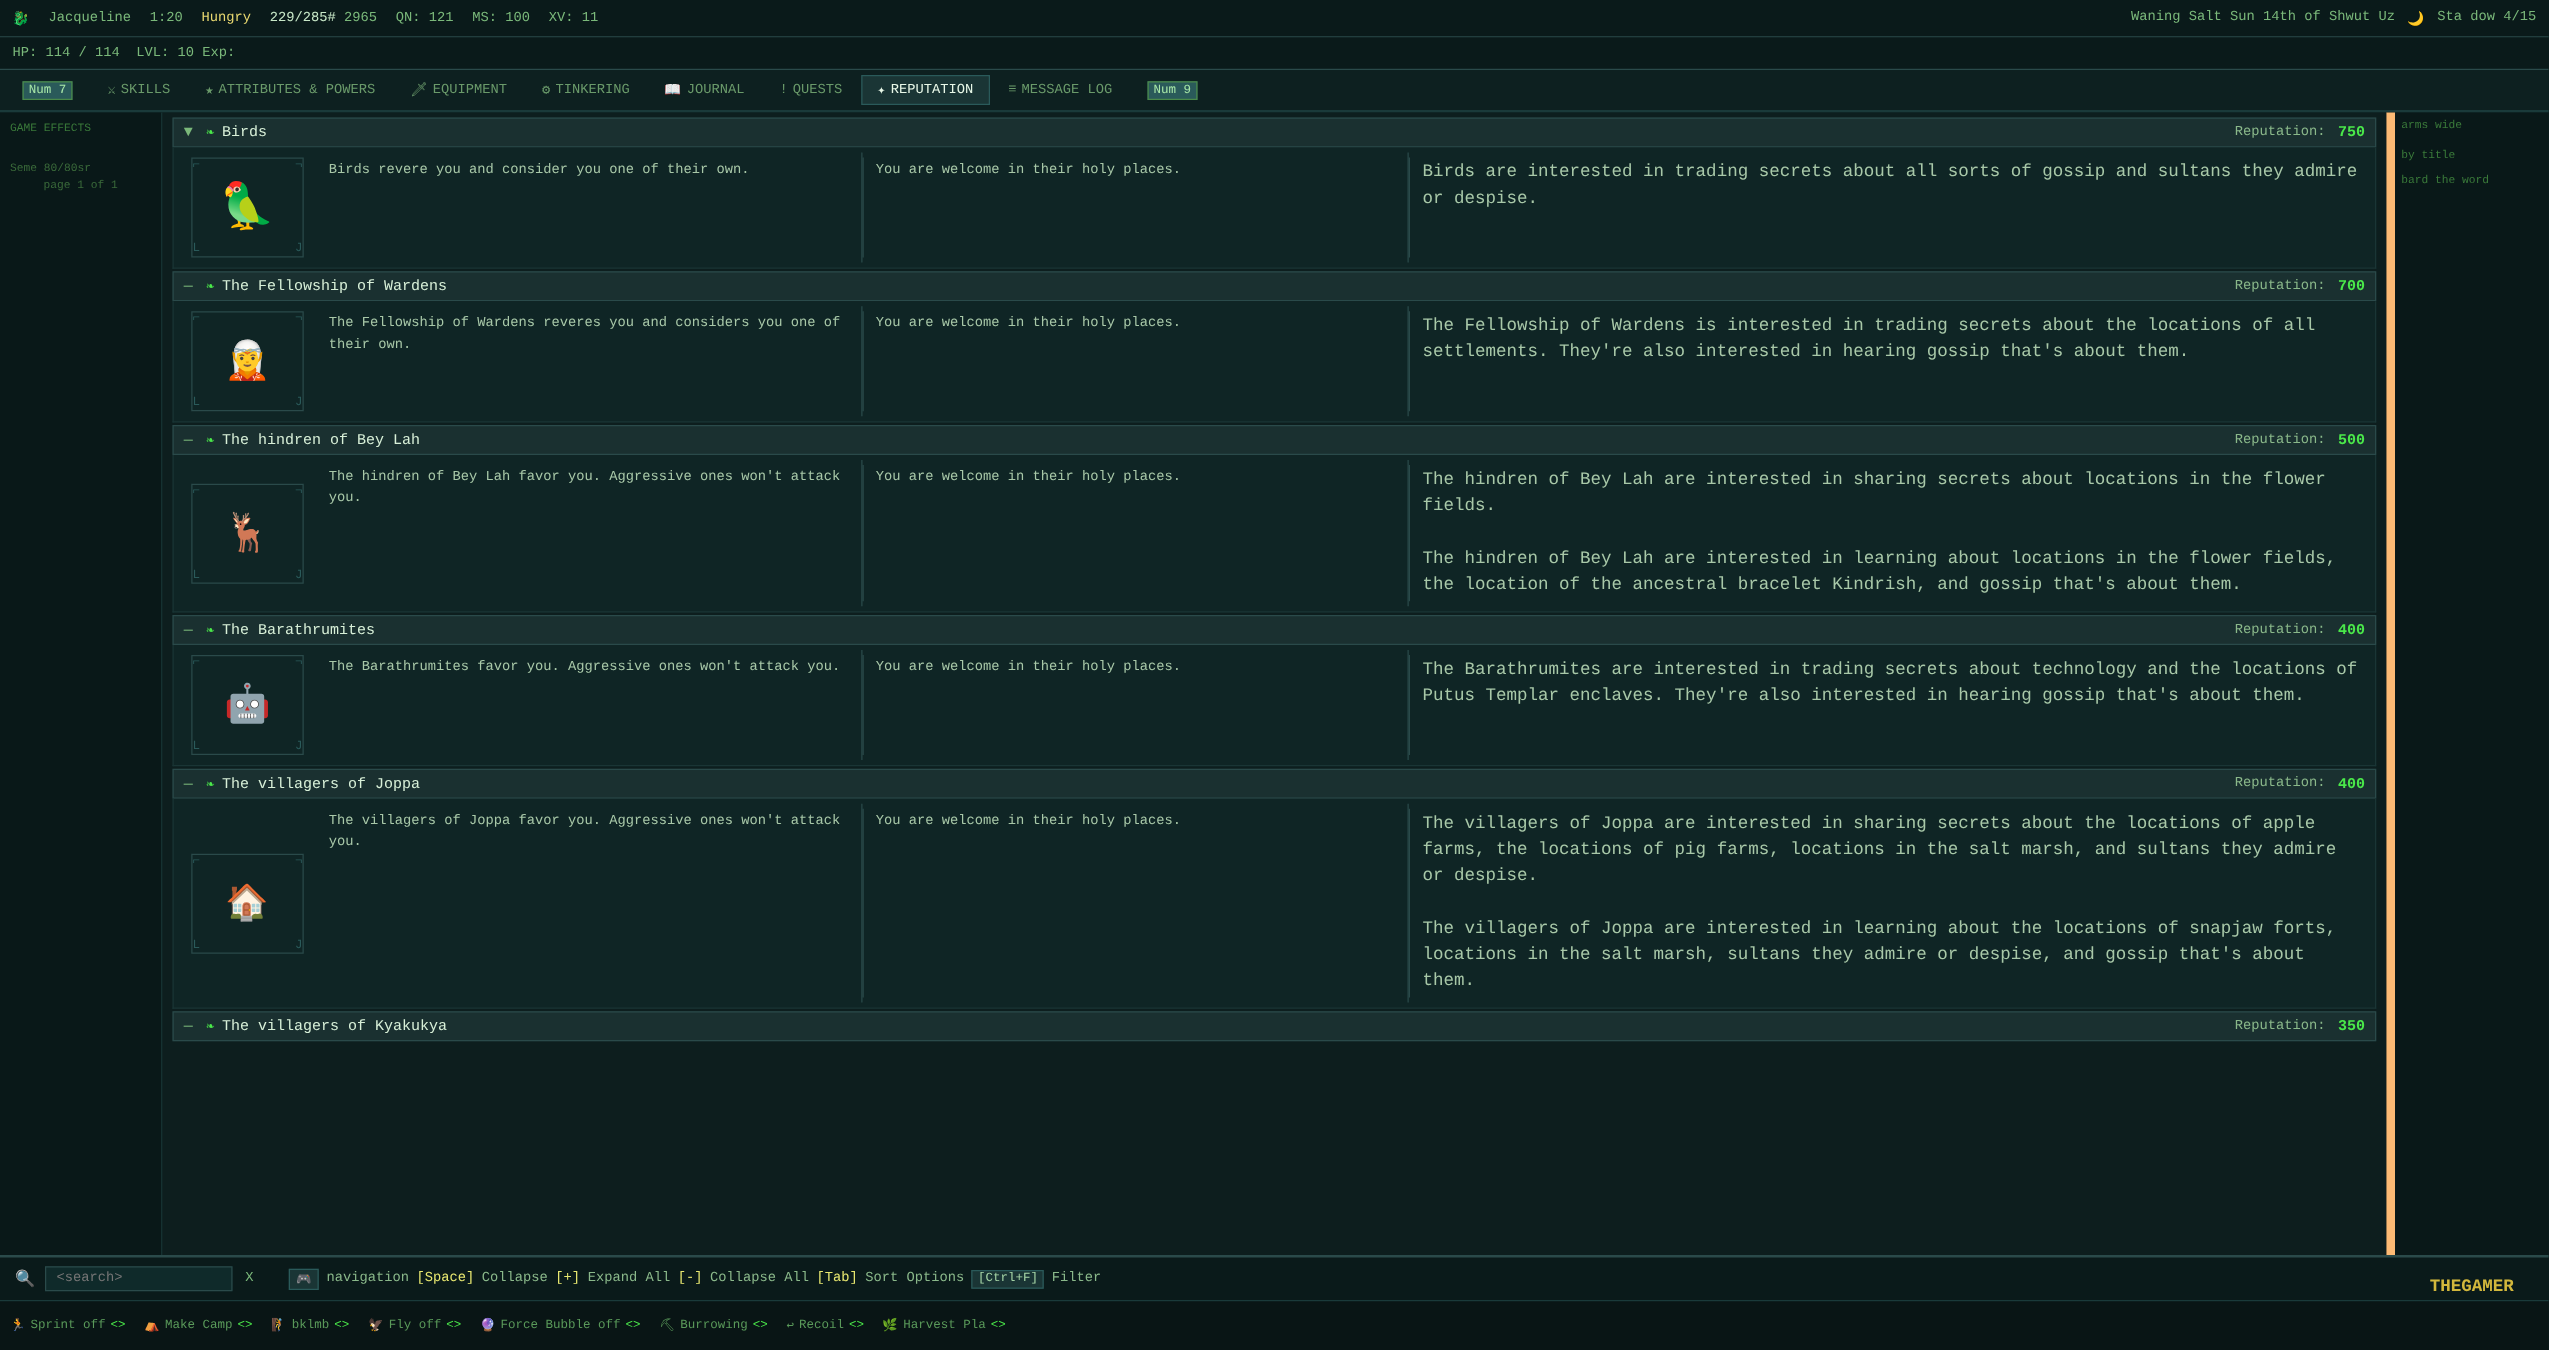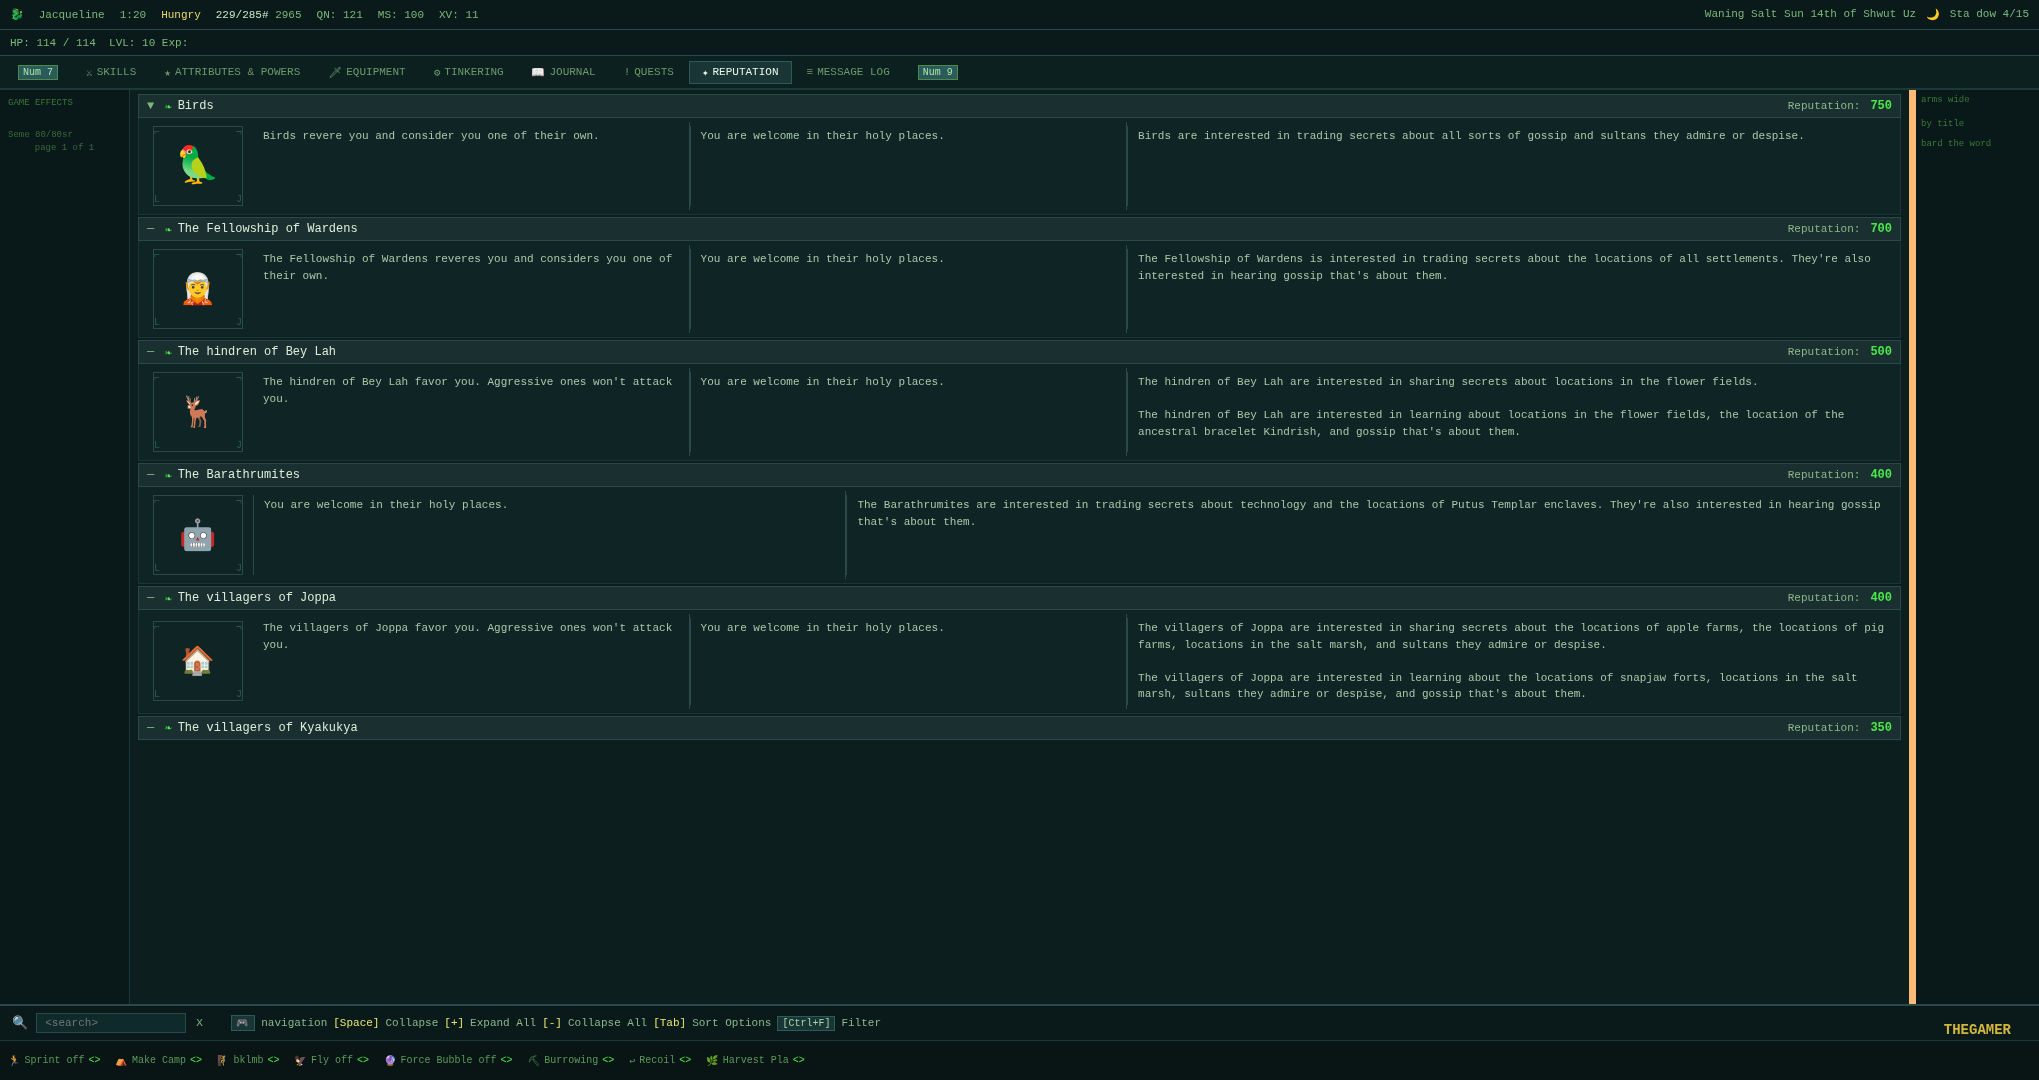--- a/index.html
+++ b/index.html
@@ -203,21 +203,21 @@
       font-size: 11px;
       line-height: 1.5;
       color: #a8c8a8;
       border-right: 1px solid #2a4a4a;
     }
     .info-col:last-child { border-right: none; }
 
     .info-col-wide {
       flex: 1.8;
       padding: 6px 10px;
-      font-size: 11px;
+      font-size: 14px;
       line-height: 1.5;
       color: #a8c8a8;
     }
 
     
     .bottom-bar {
       background: #0a1a1a;
       border-top: 2px solid #2a4a4a;
       height: 36px;
       display: flex;
@@ -471,20 +471,23 @@
         </div>
         <div class="faction-body">
           <div class="portrait-area">
             <div class="portrait-border">
               <span class="portrait-corner tl">⌐</span>
               <span class="portrait-corner tr">¬</span>
               <span class="portrait-corner bl">L</span>
               <span class="portrait-corner br">J</span>
               <span style="font-size:30px; color:#c8c8c8;">🤖</span>
             </div>
+          </div>
+          <div class="info-col">
+            The Barathrumites favor you. Aggressive ones won't attack you.
           </div>
           <div class="col-divider"></div>
           <div class="info-col">
             You are welcome in their holy places.
           </div>
           <div class="col-divider"></div>
           <div class="info-col-wide">
             The Barathrumites are interested in trading secrets about technology and the locations of Putus Templar enclaves. They're also interested in hearing gossip that's about them.
           </div>
         </div>

